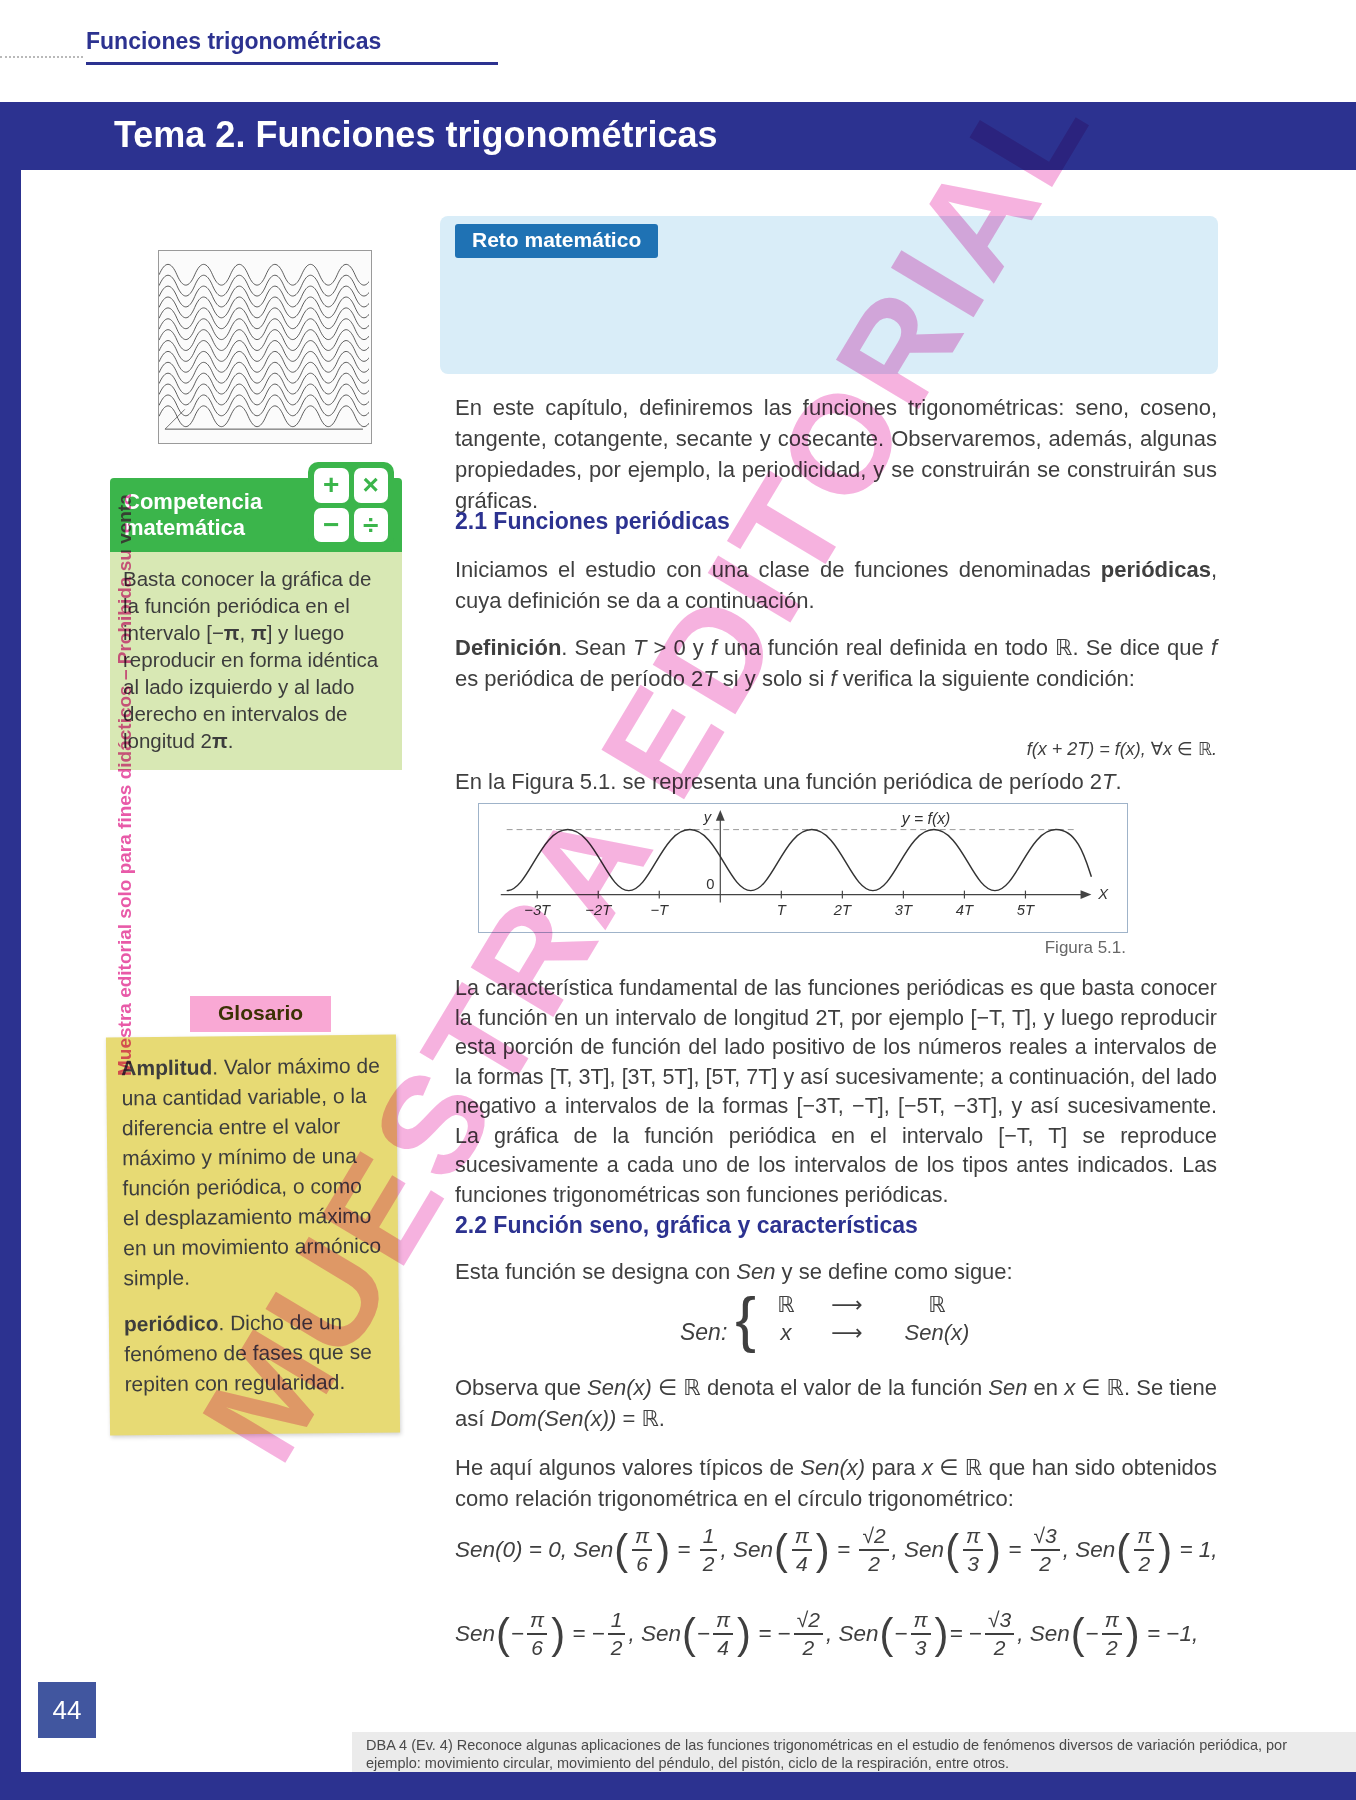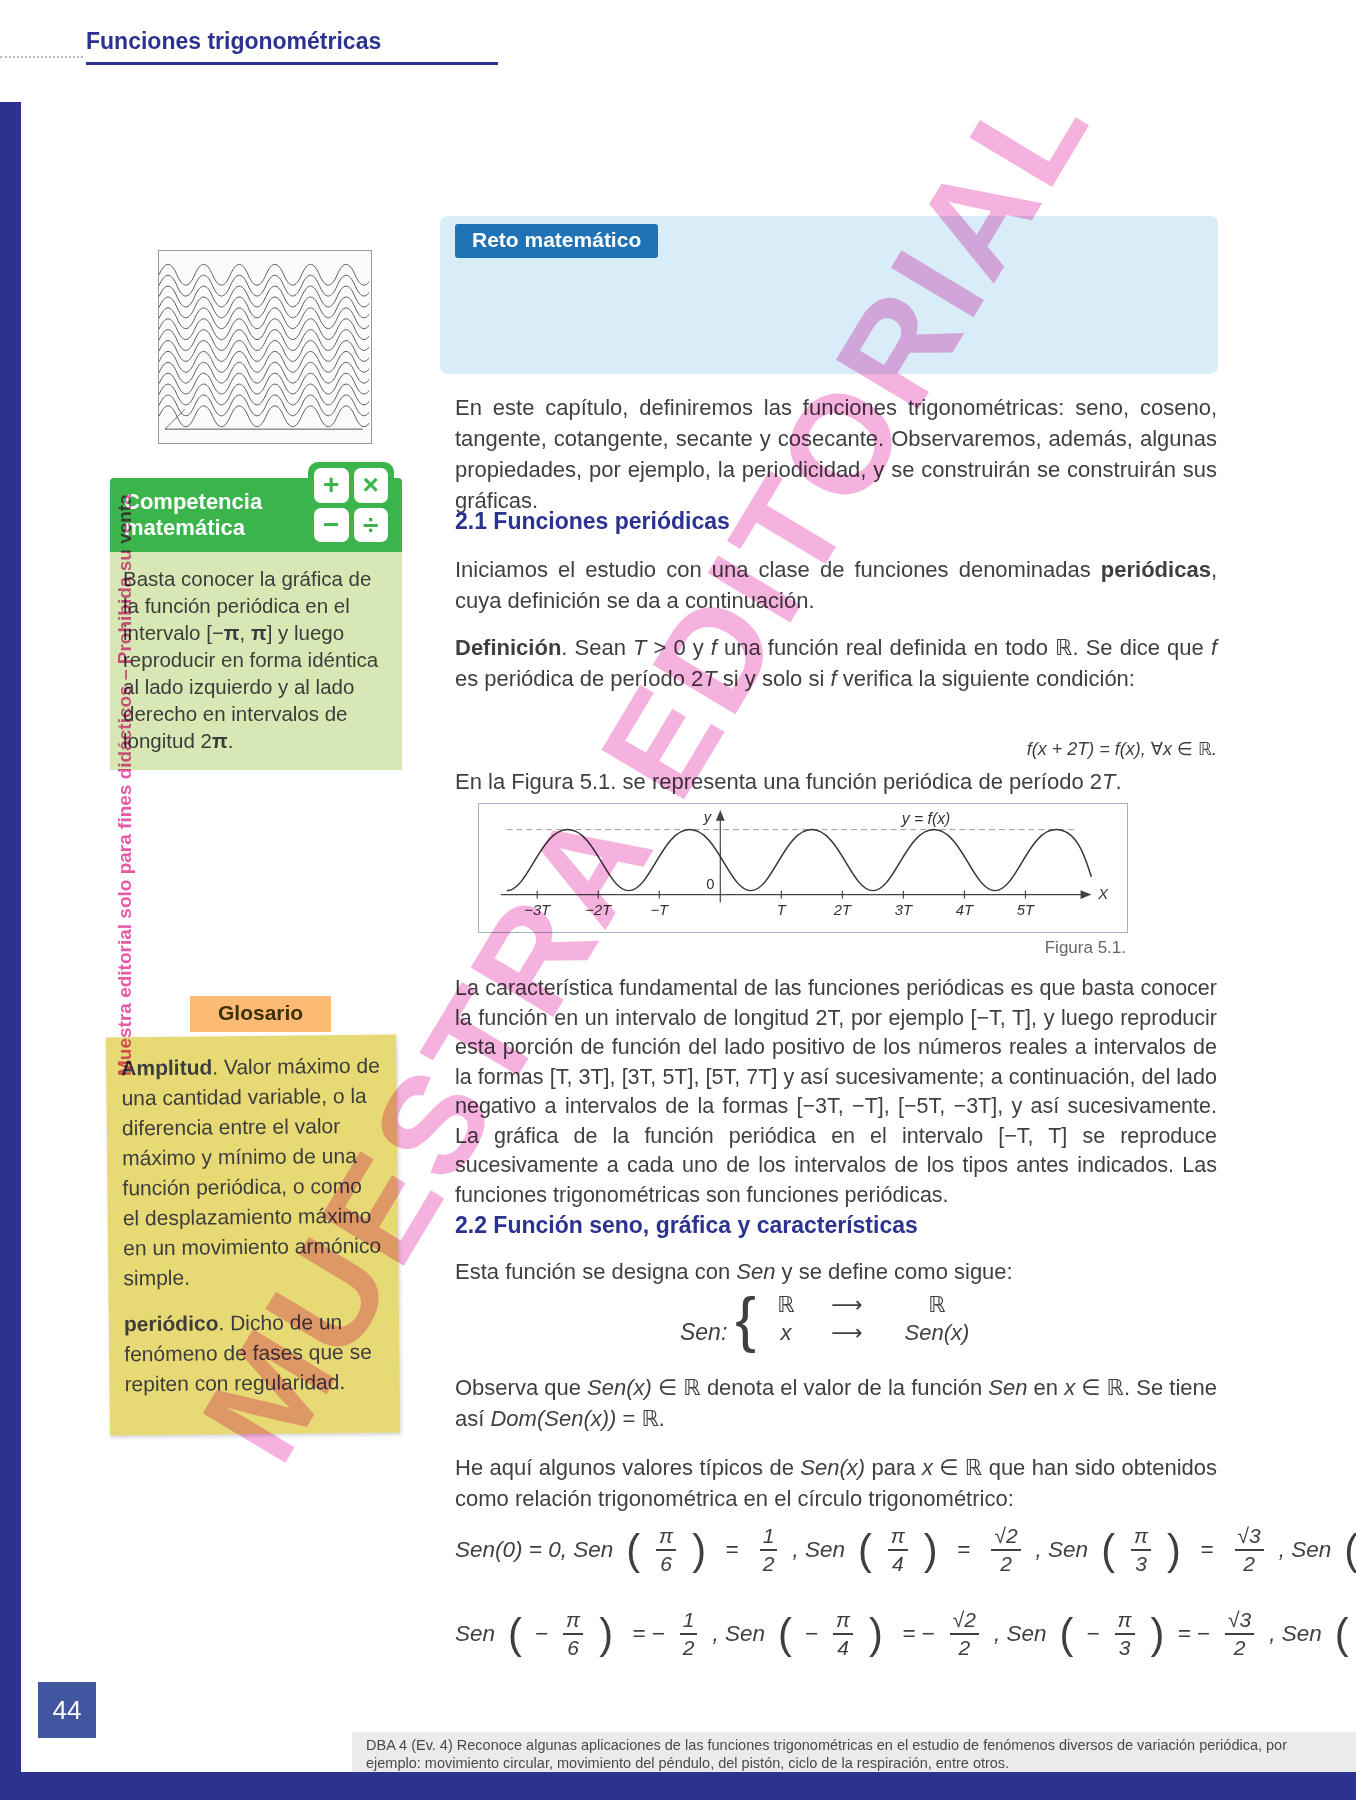--- a/index.html
+++ b/index.html
@@ -18,21 +18,21 @@
   
   .wave-fig{position:absolute;left:158px;top:250px;width:212px;height:192px;border:1px solid #9a9a9a;background:#fbfbfb;}
   .comp-header{position:absolute;left:110px;top:478px;width:292px;height:74px;background:#3bb54b;border-radius:4px 4px 0 0;}
   .comp-title{padding:11px 0 0 14px;font-size:22px;line-height:26px;font-weight:700;color:#fff;width:170px;}
   .calc-icon{position:absolute;right:8px;top:-16px;width:86px;height:86px;background:#3bb54b;border-radius:10px;
              display:grid;grid-template-columns:1fr 1fr;grid-template-rows:1fr 1fr;gap:5px;padding:6px;box-sizing:border-box;}
   .calc-tile{background:#ffffff;border-radius:7px;color:#3bb54b;font-size:28px;font-weight:700;
              display:flex;align-items:center;justify-content:center;}
   .comp-body{position:absolute;left:110px;top:552px;width:292px;box-sizing:border-box;background:#d8e8b4;
              padding:13px 13px 16px;font-size:20.5px;line-height:27px;color:#3c3c3c;}
-  .glos-tab{position:absolute;left:190px;top:996px;background:#fdba74;color:#3b3104;font-weight:700;
+  .glos-tab{position:absolute;left:190px;top:996px;background:#f9a8d4;color:#3b3104;font-weight:700;
             font-size:21px;padding:5px 28px 7px;}
   .glos-note{position:absolute;left:108px;top:1036px;width:290px;box-sizing:border-box;background:#e7da74;
              padding:16px 15px 20px;font-size:21px;line-height:30px;color:#3d3d3d;
              transform:rotate(-0.6deg);box-shadow:1px 2px 4px rgba(0,0,0,.18);}
   .glos-entry{margin:0 0 16px 0;}
   
   .reto-box{position:absolute;left:440px;top:216px;width:778px;height:158px;background:#d9edf8;border-radius:8px;}
   .reto-tag{position:absolute;left:455px;top:224px;background:#1f72b4;color:#fff;font-weight:700;
             font-size:21px;padding:4px 17px 6px;border-radius:3px;}
   .reto-text{position:absolute;left:455px;top:266px;width:738px;font-size:22px;line-height:31px;}
@@ -44,21 +44,21 @@
   .figure-caption{position:absolute;left:1030px;top:938px;width:96px;text-align:right;font-size:17px;color:#666;}
   
   .sen-def{position:absolute;left:455px;top:1292px;width:762px;display:flex;justify-content:center;align-items:flex-end;}
   .sen-name{font-style:italic;font-size:23px;}
   .brace{font-size:62px;font-weight:100;line-height:0.85;margin:0 4px 0 8px;color:#3f3f3f;}
   .sen-rows{display:flex;flex-direction:column;gap:2px;}
   .sen-row{display:grid;grid-template-columns:52px 70px 110px;text-align:center;font-size:22px;}
   .sen-row .it{font-style:italic;}
   
   .formula{position:absolute;left:455px;width:766px;display:flex;align-items:center;flex-wrap:nowrap;
-           font-size:22.5px;font-style:italic;color:#3f3f3f;gap:12px;}
+           font-size:22.5px;font-style:italic;color:#3f3f3f;}
   .frac{display:inline-flex;flex-direction:column;align-items:center;margin:0 3px;font-size:21px;line-height:1.12;}
   .frac .num{border-bottom:2px solid #3f3f3f;padding:0 3px 1px;}
   .frac .den{padding-top:1px;}
   .paren{font-size:185%;font-weight:200;font-style:normal;display:inline-block;transform:scaleY(1.03);margin:0 1px;}
   
   .footer-band{position:absolute;left:352px;top:1732px;width:1004px;height:40px;background:#ebebeb;}
   .footer-text{padding:4px 12px 0 14px;font-size:14.5px;line-height:18px;color:#4a4a4a;border-radius:20px;}
   .pagenum-box{position:absolute;left:38px;top:1682px;width:58px;height:56px;background:#41569f;color:#fff;
                font-size:26px;display:flex;align-items:center;justify-content:center;}
   .bottom-bar{position:absolute;left:0;top:1772px;width:1356px;height:28px;background:#2c3290;}
@@ -73,20 +73,23 @@
 </style>
 </head>
 <body>
 
 <div class="page">
 
   <div class="dotted-lead"></div>
   <div class="eyebrow">Funciones trigonométricas</div>
   <div class="eyebrow-rule"></div>
 
+  <div class="banner">
+    <div class="banner-title">Tema 2. Funciones trigonométricas</div>
+  </div>
   <div class="left-strip"></div>
 
   <div class="wave-fig">
     <svg width="210" height="190" viewBox="0 0 212 192">
       <defs>
         <path id="wv" d="M0,20 C6,6 12,6 18,20 C24,34 30,34 36,20 C42,6 48,6 54,20 C60,34 66,34 72,20 C78,6 84,6 90,20 C96,34 102,34 108,20 C114,6 120,6 126,20 C132,34 138,34 144,20 C150,6 156,6 162,20 C168,34 174,34 180,20 C186,6 192,6 198,20 C204,34 210,34 216,20" fill="none"></path>
       </defs>
       <g stroke="#4a4a4a" stroke-width="0.9" fill="none">
         <use href="#wv" y="4"></use>
           <use href="#wv" y="15"></use>

